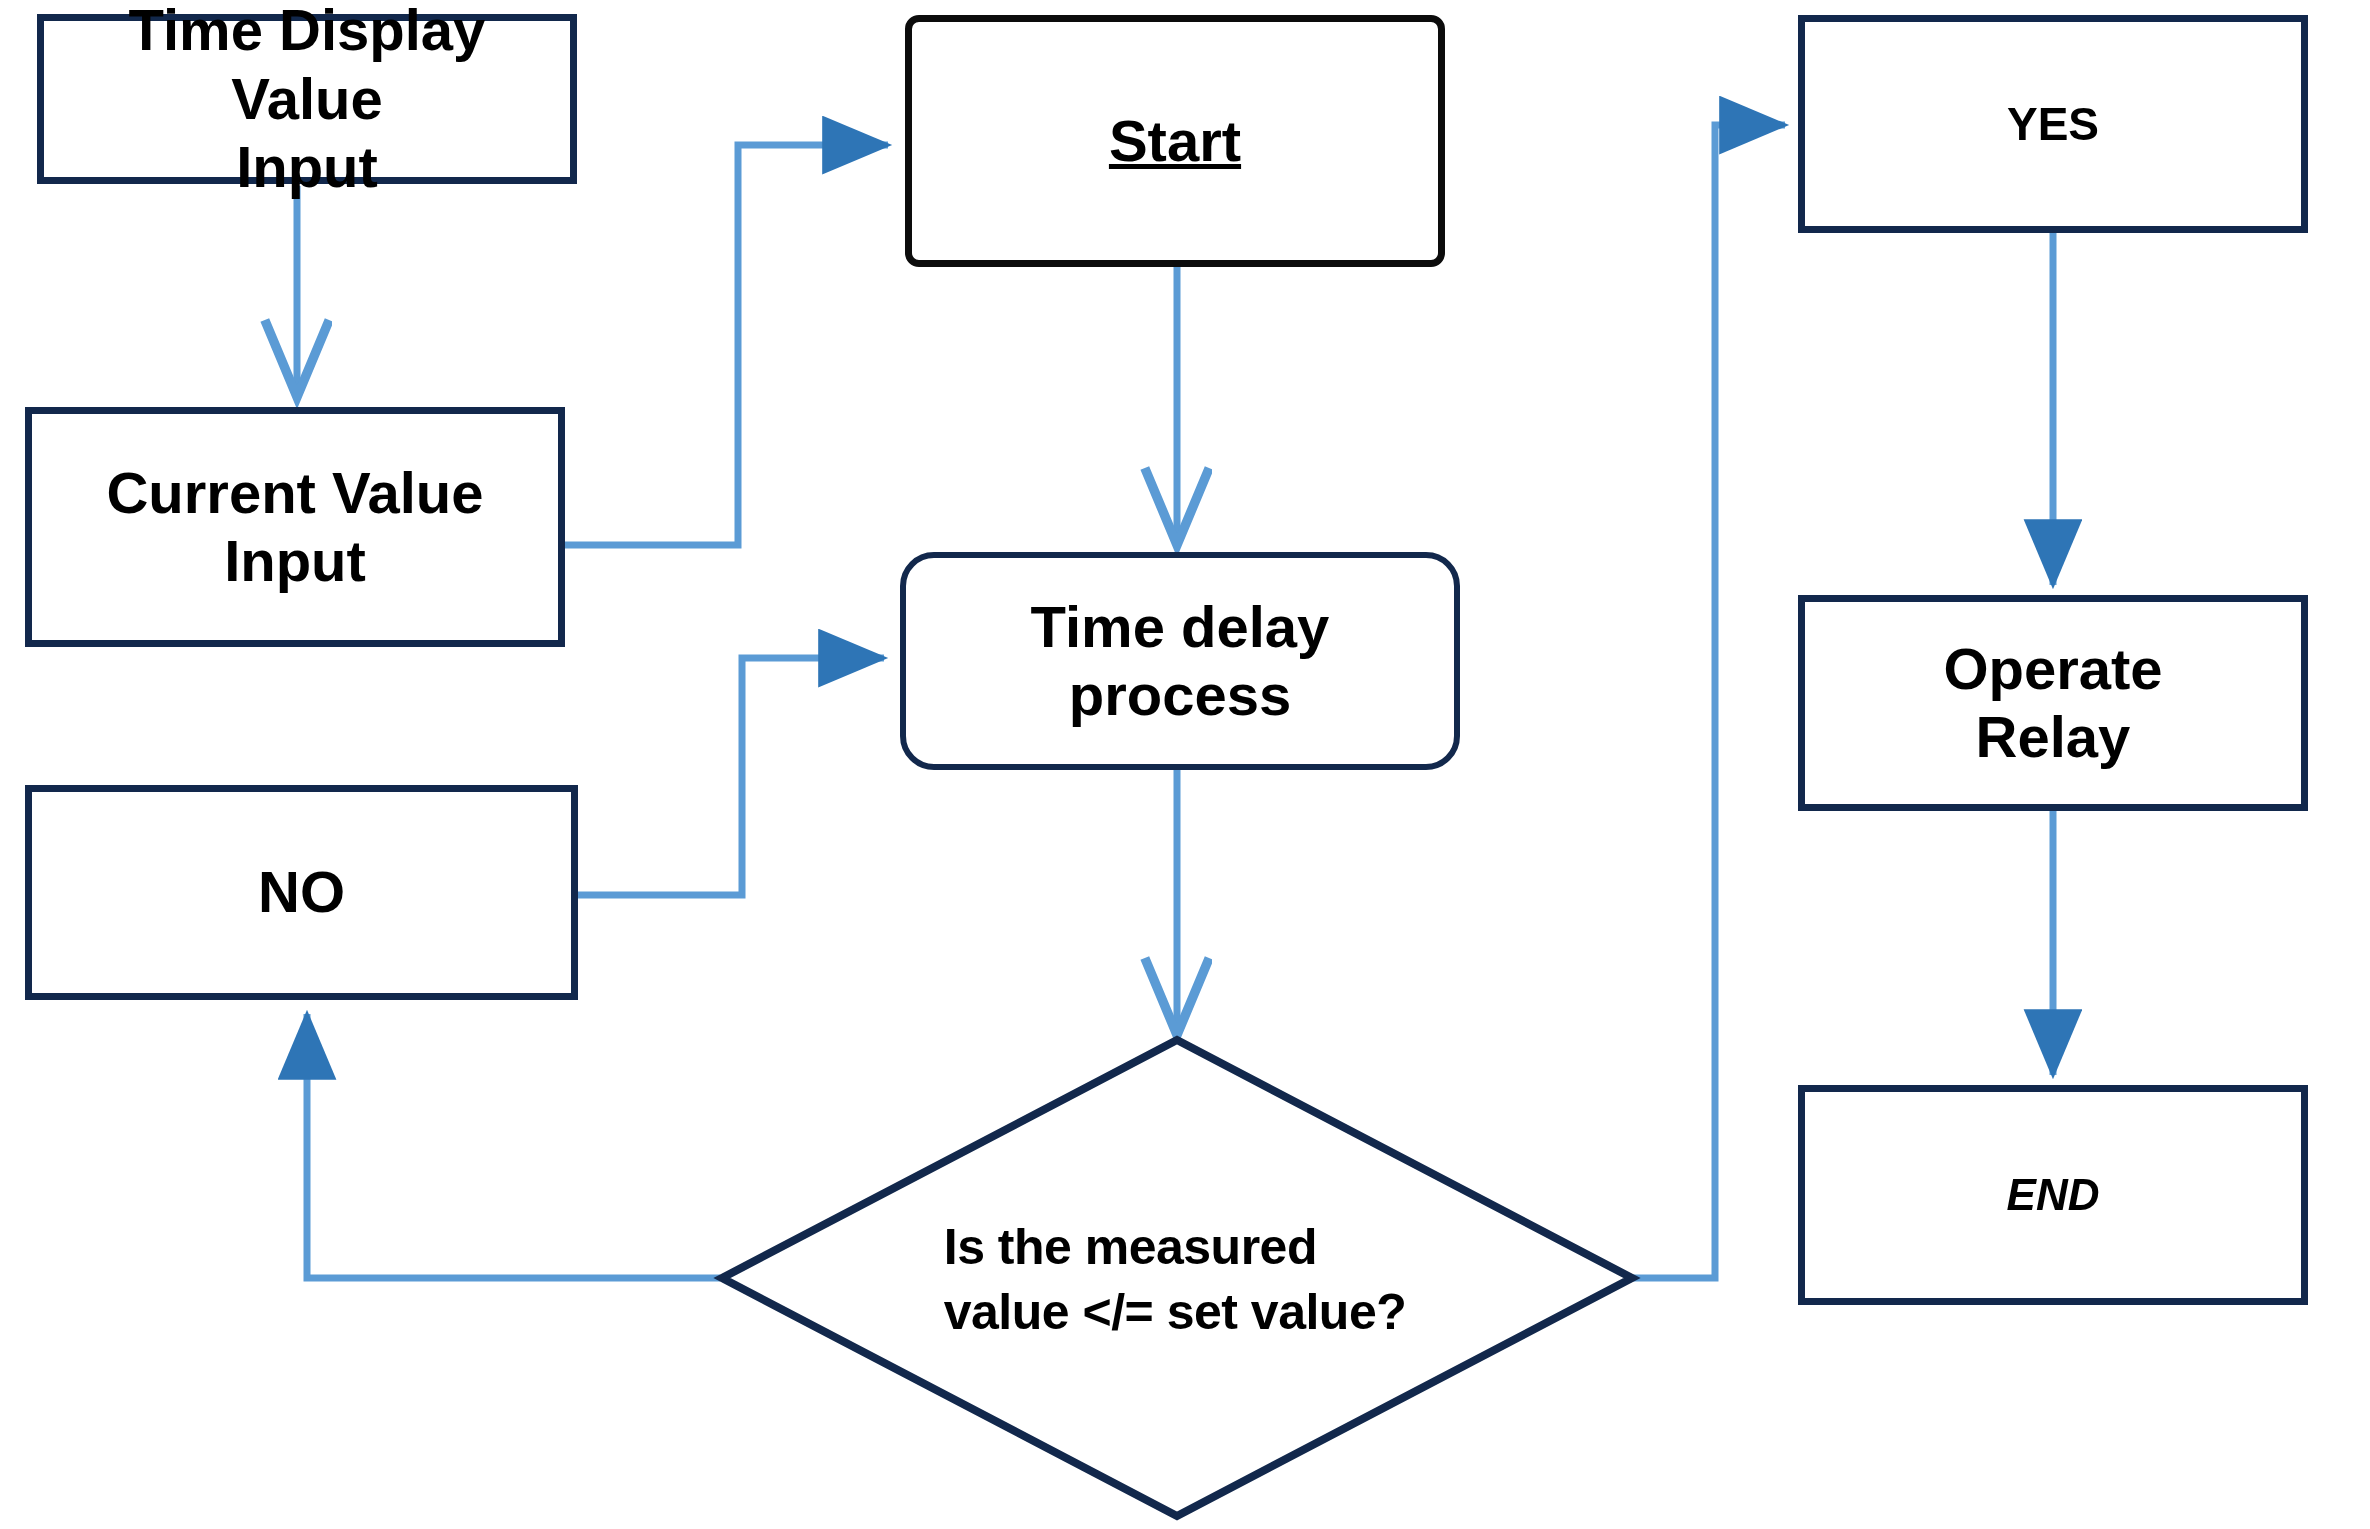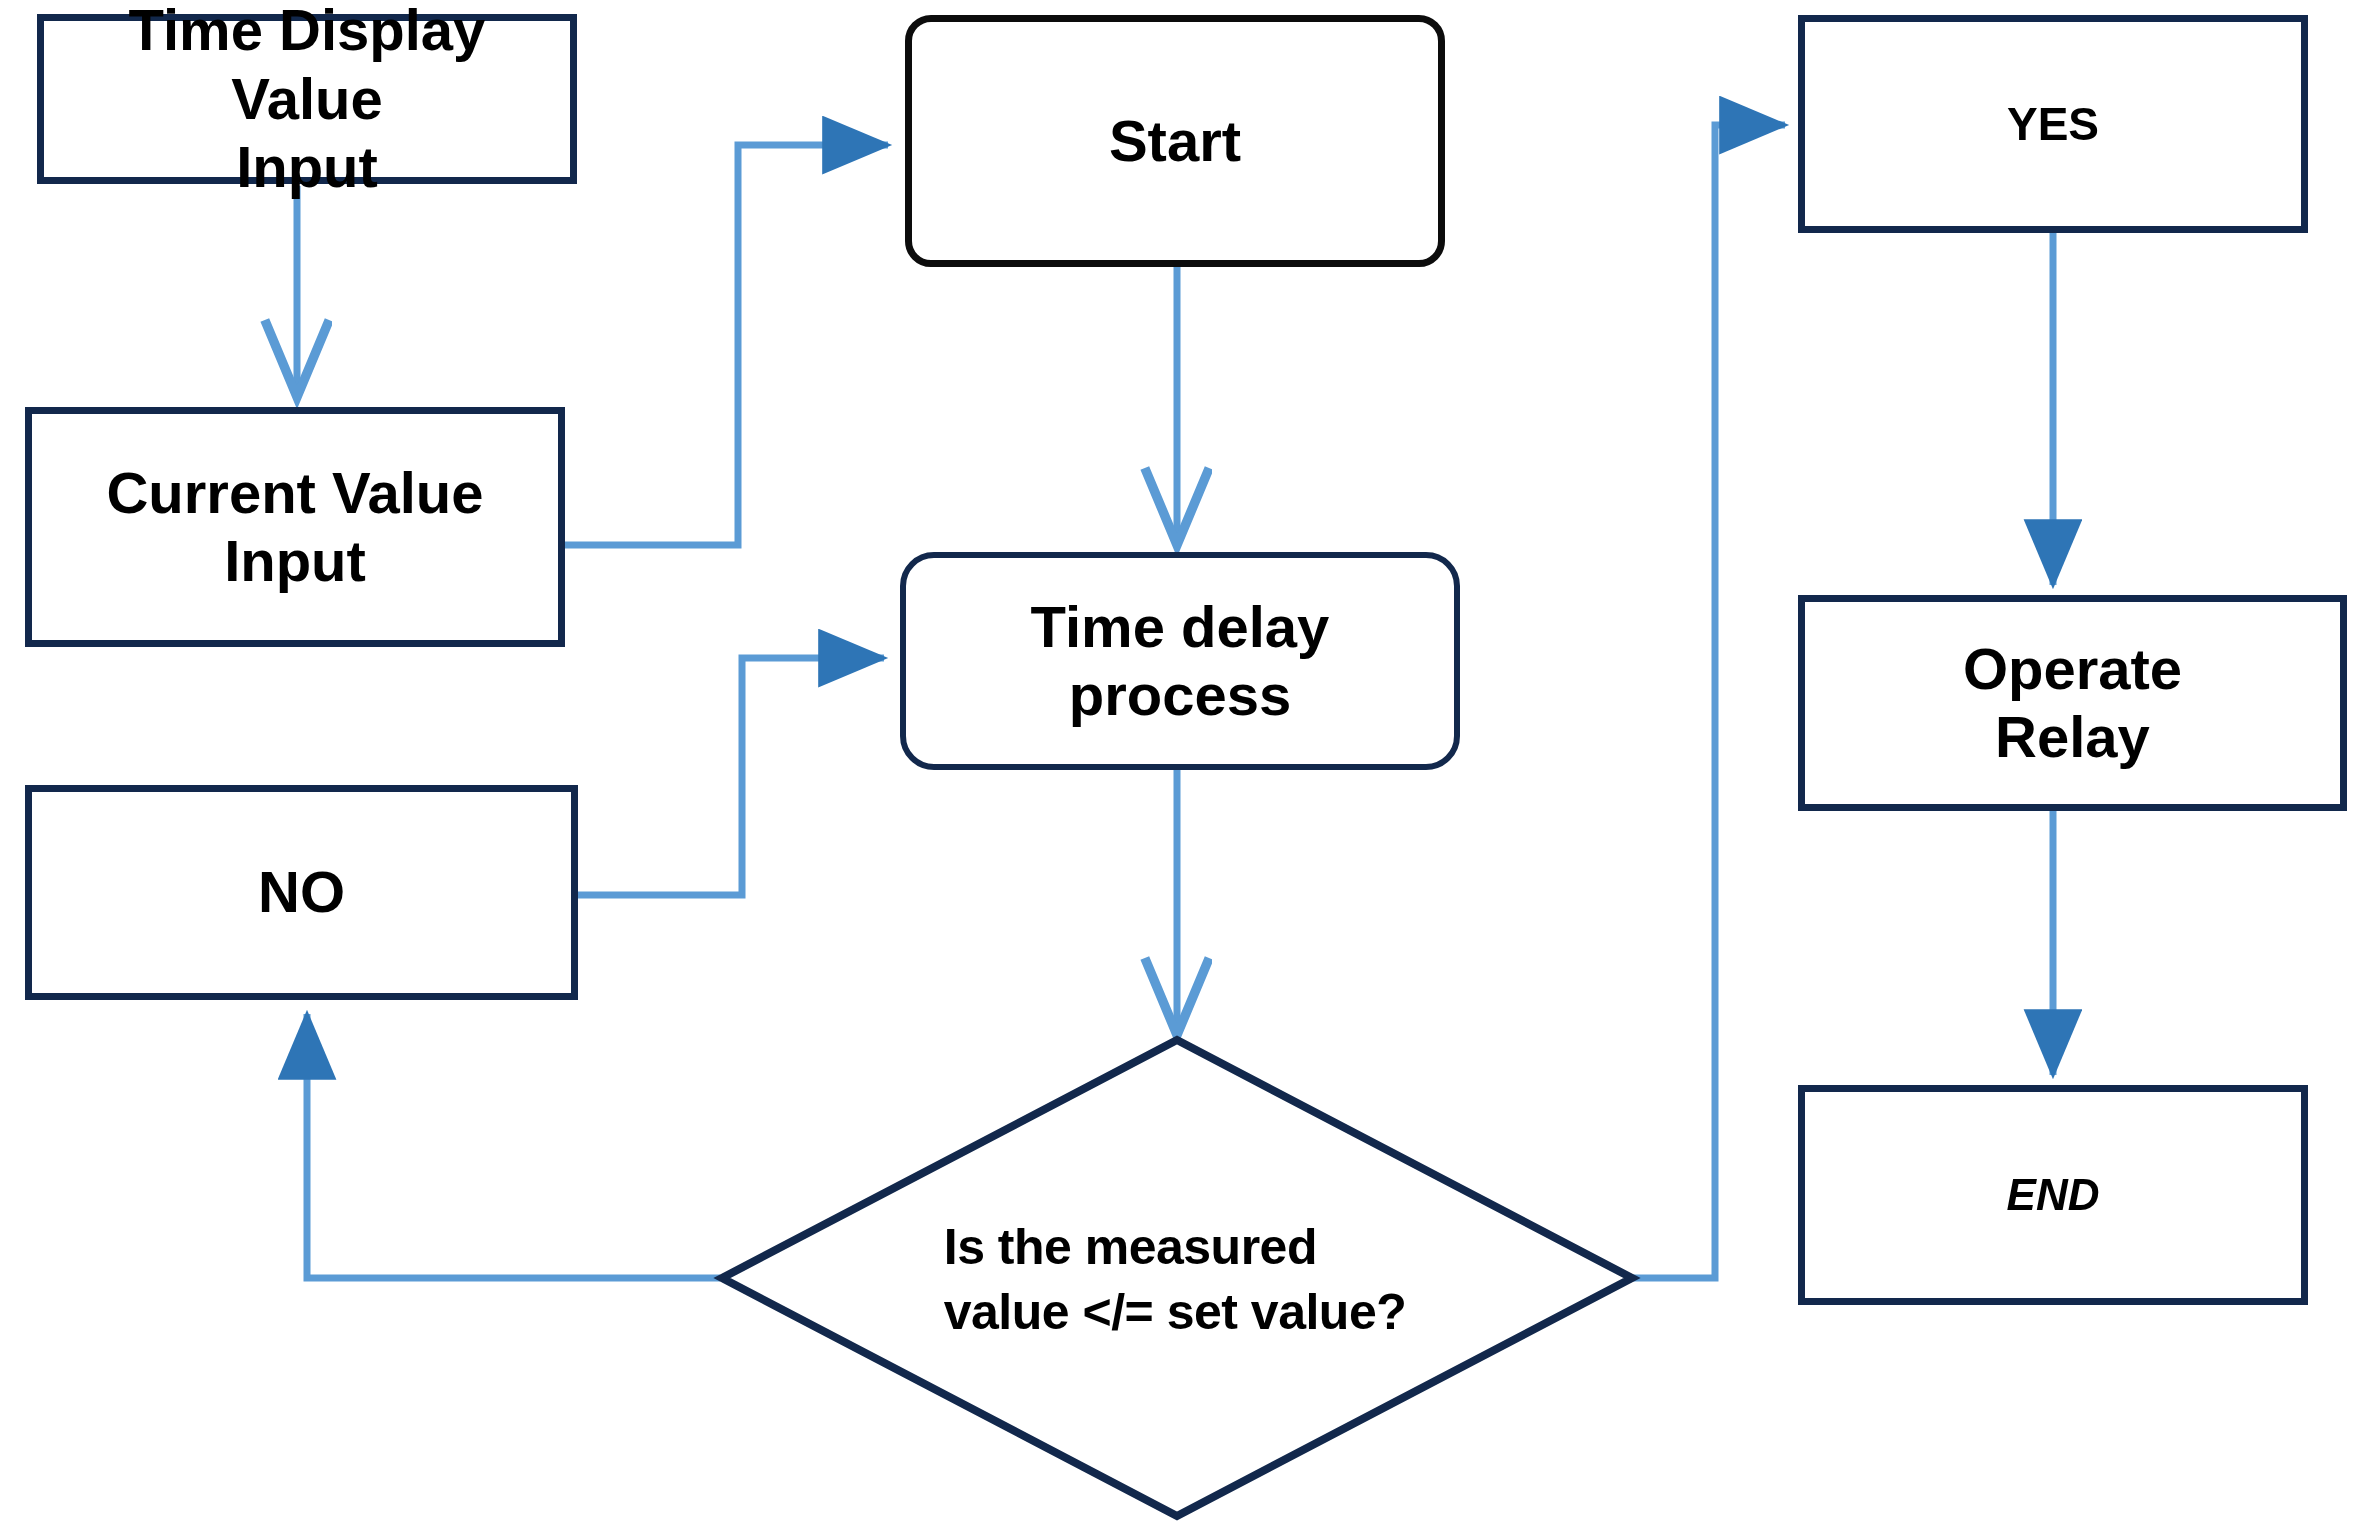--- a/index.html
+++ b/index.html
@@ -35,21 +35,22 @@
     color: #000000;
     font-weight: bold;
     line-height: 1.18;
     z-index: 3;
   }
   .rect {
     border: 7px solid #12284c;
   }
   .rounded-black {
     border: 7px solid #0c0c0c;
-    border-radius: 26px;
+    border-radius: 14px;
+    text-decoration: underline;
   }
   .rounded-navy {
     border: 6px solid #12284c;
     border-radius: 34px;
   }
   .diamond-label {
     position: absolute;
     display: flex;
     align-items: center;
     justify-content: center;
@@ -60,21 +61,21 @@
     letter-spacing: -0.5px;
   }
 
   
   #node-time-display  { left: 25px;   top: 14px;   width: 540px;  height: 170px; font-size: 58px; margin-left: 12px; }
   #node-current-value { left: 25px;   top: 407px;  width: 540px;  height: 240px; font-size: 58px; }
   #node-no            { left: 25px;   top: 785px;  width: 553px;  height: 215px; font-size: 58px; }
   #node-start         { left: 905px;  top: 15px;   width: 540px;  height: 252px; font-size: 58px; }
   #node-timedelay     { left: 900px;  top: 552px;  width: 560px;  height: 218px; font-size: 58px; }
   #node-yes           { left: 1798px; top: 15px;   width: 510px;  height: 218px; font-size: 46px; }
-  #node-relay         { left: 1798px; top: 595px;  width: 549px;  height: 216px; font-size: 58px; text-align: center; }
+  #node-relay         { left: 1798px; top: 595px;  width: 510px;  height: 216px; font-size: 58px; text-align: center; }
   #node-end           { left: 1798px; top: 1085px; width: 510px;  height: 220px; font-size: 44px; font-style: italic; }
   #node-decision-label{ left: 855px;  top: 1190px; width: 640px;  height: 180px; font-size: 50px; }
 </style>
 </head>
 <body>
 
 <div id="canvas">
 
   <svg id="edges" viewBox="0 0 2370 1529" width="2370" height="1529" xmlns="http://www.w3.org/2000/svg">
     <defs>

